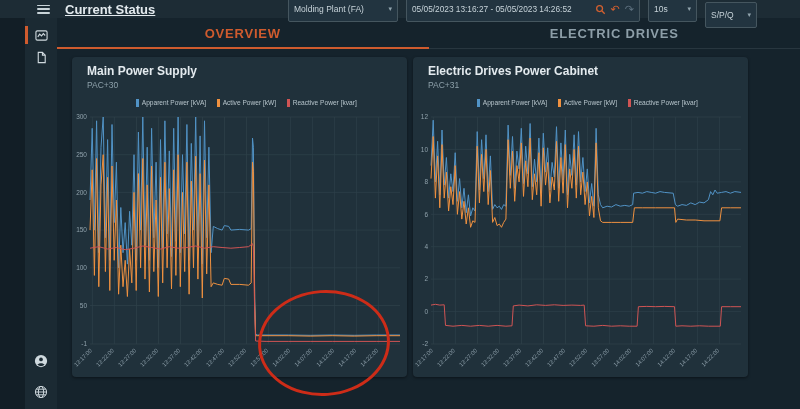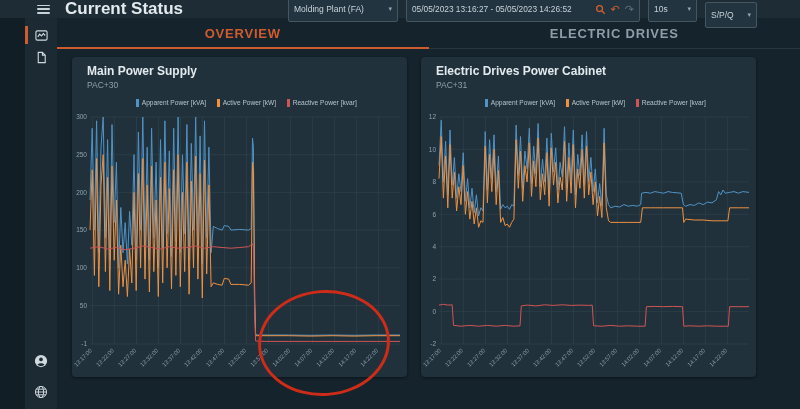--- a/index.html
+++ b/index.html
@@ -8,21 +8,21 @@
   :root{
     --accent:#cf5b2e; --topbar:#1d2c35; --rail:#121e26; --side:#1b2a33;
     --card:#20313b; --txt:#e3eaee; --muted:#8da0aa; --grid:#2d4049;
   }
   
   .topbar{ position:absolute; top:0; left:0; width:800px; height:18px;
     background:var(--topbar); display:flex; align-items:center; z-index:5; }
   .burger{ width:13px; height:9px; margin-left:37px; display:flex; flex-direction:column;
     justify-content:space-between; cursor:pointer; }
   .burger div{ height:1.6px; background:#c8d3d8; border-radius:1px; }
-  .tb-title{ margin-left:15px; font-size:17px; font-weight:bold; color:var(--txt); }
+  .tb-title{ margin-left:15px; font-size:13px; font-weight:bold; color:var(--txt);text-decoration:underline; }
   .tb-spacer{ flex:1; }
   .sel{ height:26px; border:1px solid #45565f; border-radius:2px; background:#223440;
     display:flex; align-items:center; justify-content:space-between;
     padding:0 5px; font-size:8.5px; color:#c7d3d9; margin-right:8px; cursor:pointer; }
   .sel .caret{ color:#93a5ae; font-size:7px; margin-left:6px; }
   .sel-plant{ width:110px; }
   .sel-date{ width:234px; }
   .sel-int{ width:49px; }
   .sel-mode{ width:52px; margin-right:43px;margin-top:11px; }
   .date-txt{ white-space:nowrap; font-size:8.3px; }
@@ -44,21 +44,21 @@
   .side-bottom svg{ width:14px; height:14px; }
   
   .content{ position:absolute; top:18px; left:57px; right:0; bottom:0; background:#15232c; }
   .tabbar{ height:31px; display:flex; border-bottom:1px solid #28363f; }
   .tab{ flex:1; display:flex; align-items:center; justify-content:center;
     font-size:13px; font-weight:bold; letter-spacing:.8px; color:#8d9ea8;
     position:relative; cursor:pointer;text-align:center; }
   .tab.active{ color:var(--accent); }
   .tab.active::after{ content:""; position:absolute; left:0; right:0; bottom:-1px;
     height:2px; background:var(--accent); }
-  .cards{ display:flex; gap:14px; padding:8px 0 0 15px; }
+  .cards{ display:flex; gap:6px; padding:8px 0 0 15px; }
   .card{ width:335px; height:320px; background:var(--card); border-radius:4px;
     box-shadow:0 1px 3px rgba(0,0,0,.45); overflow:visible; }
   .card-head{ padding:7px 0 0 15px; }
   .c-title{ font-size:12px; color:var(--txt); font-weight:bold; }
   .c-sub{ font-size:8.5px; color:var(--muted); margin-top:2px; }
   .legend{ display:flex; justify-content:center; gap:11px; margin-top:8px; height:9px;
     padding-left:14px; }
   .lg-item{ display:flex; align-items:center; gap:3px; cursor:pointer; }
   .lg-bar{ width:2.5px; height:8px; }
   .lg-txt{ font-size:6.6px; color:#b6c4cb; }

